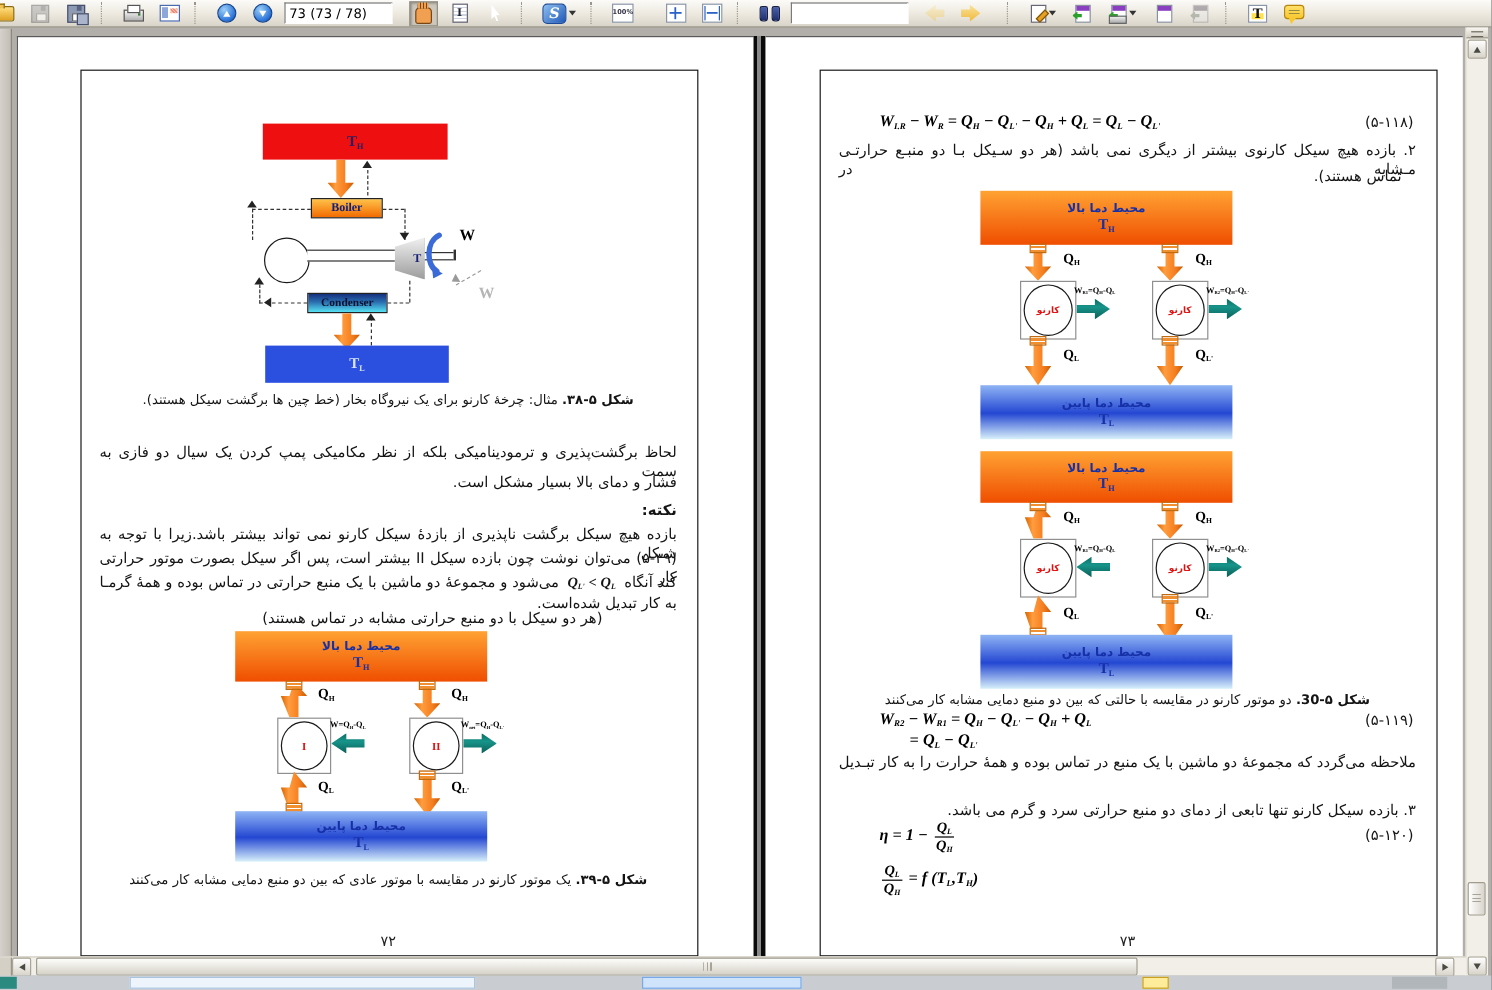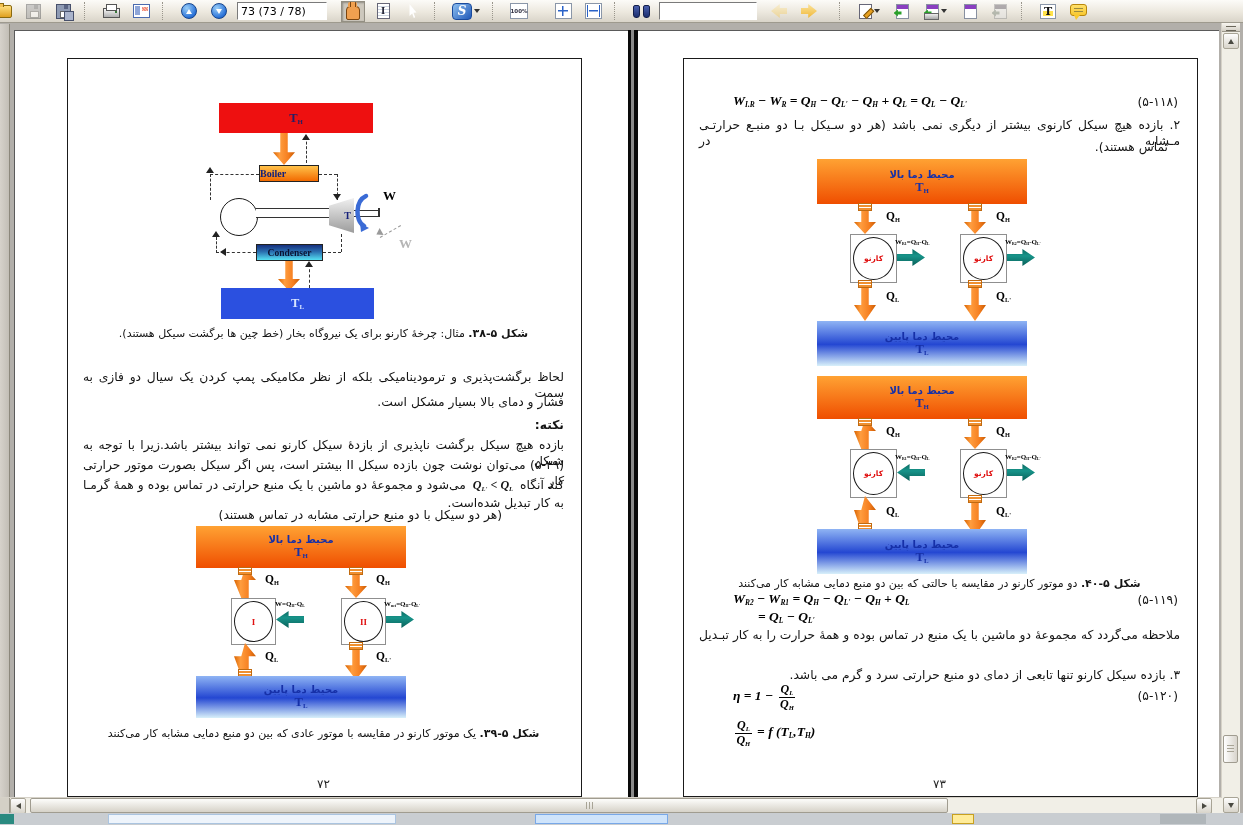--- a/index.html
+++ b/index.html
@@ -71,21 +71,21 @@
   
   .figure{position:absolute}
   .resv{position:absolute;display:flex;flex-direction:column;align-items:center;justify-content:center;text-align:center}
   .fa-label{font:700 10px "DejaVu Sans",sans-serif;color:var(--label-blue)}
   .t-big{font:700 12.5px "Liberation Serif",serif;color:var(--label-blue)}
   .t-big sub,.qlbl sub,.wlbl sub,.eqline sub,.mathseg sub{font-size:.55em;line-height:0;vertical-align:-0.3em}
   .b-th{background:var(--hot-red)}  .th-lab{color:#241f66}
   .b-tl{background:var(--cold-blue)} .tl-lab{color:#d8e4ff}
   .hotgrad{background:linear-gradient(180deg,var(--hot-grad-top),var(--hot-grad-bot))}
   .coldgrad{background:linear-gradient(180deg,var(--cold-grad-top) 0%,var(--cold-grad-mid) 52%,var(--cold-grad-bot) 100%)}
-  .b-boiler{position:absolute;background:linear-gradient(180deg,var(--boiler-top),var(--boiler-bot));border:1px solid #222;display:flex;align-items:center;font:700 10px "Liberation Serif",serif;color:#14217a;box-sizing:border-box}
+  .b-boiler{position:absolute;background:linear-gradient(180deg,var(--boiler-top),var(--boiler-bot));border:1px solid #222;display:flex;align-items:center;justify-content:center;font:700 10px "Liberation Serif",serif;color:#14217a;box-sizing:border-box}
   .b-cond{position:absolute;background:linear-gradient(180deg,var(--cond-top) 0%,#2a6fb0 45%,var(--cond-bot) 100%);border:1px solid #222;display:flex;align-items:center;justify-content:center;font:700 9.5px "Liberation Serif",serif;color:#0a1030;box-sizing:border-box}
   .bar{position:absolute}
   .bar.v{width:22px;background:linear-gradient(90deg,#d86300,#ff9d3f 30%,#f57e1f 70%,#c85a00)}
   .bar.v.down{clip-path:polygon(33% 0,67% 0,67% 60%,100% 60%,50% 100%,0 60%,33% 60%)}
   .bar.v.up{clip-path:polygon(50% 0,100% 40%,67% 40%,67% 100%,33% 100%,0 40%,33% 40%)}
   .bar.h{height:17px;width:28px;background:linear-gradient(180deg,#0c6b62,#17948a 40%,#0a5f58)}
   .bar.h.right{clip-path:polygon(0 30%,55% 30%,55% 0,100% 50%,55% 100%,55% 70%,0 70%)}
   .bar.h.left{clip-path:polygon(100% 30%,45% 30%,45% 0,0 50%,45% 100%,45% 70%,100% 70%)}
   .collar{position:absolute;width:12px;height:6px;background:repeating-linear-gradient(180deg,#ffffff 0 1px,#f09030 1px 3px);outline:1px solid #c06a10}
   .qlbl{position:absolute;font:700 11.5px "Liberation Serif",serif;color:#000;white-space:nowrap}
@@ -442,21 +442,21 @@
         <span class="wlbl" style="left:190px;top:79px"><span>W<sub>R2</sub></span><span>=Q<sub>H</sub></span><span>-Q<sub>L'</sub></span></span>
         <div class="bar v down" style="left:149px;top:122px;height:40px"></div>
         <div class="collar" style="left:154px;top:122px"></div>
         <span class="qlbl" style="left:181px;top:131px"><span>Q<sub>L'</sub></span></span>
         <div class="resv coldgrad" style="left:2px;top:155px;width:210px;height:45px">
           <span class="fa-label">محیط دما پایین</span>
           <span class="t-big"><span>T<sub>L</sub></span></span>
         </div>
       </div>
 
-      <div class="cap" style="top:546px"><span class="bold">شکل ۵-۴۰.</span><span> دو موتور کارنو در مقایسه با  حالتی که بین دو منبع دمایی مشابه کار می‌کنند</span></div>
+      <div class="cap" style="top:546px"><span class="bold">شکل ۵-30.</span><span> دو موتور کارنو در مقایسه با  حالتی که بین دو منبع دمایی مشابه کار می‌کنند</span></div>
 
       <div class="eqline" style="left:95px;top:560px"><span>W<sub>R2</sub></span><span> − W<sub>R1</sub></span><span> = Q<sub>H</sub></span><span> − Q<sub>L'</sub></span><span> − Q<sub>H</sub></span><span> + Q<sub>L</sub></span></div>
       <div class="eqnum" style="left:460px;top:562px;width:80px">(۵-۱۱۹)</div>
       <div class="eqline" style="left:120px;top:578px"><span>= Q<sub>L</sub></span><span> − Q<sub>L'</sub></span></div>
       <div class="bl" style="top:596px">ملاحظه می‌گردد که مجموعهٔ دو ماشین با یک منبع در تماس بوده و همهٔ حرارت را به کار تبـدیل</div>
       <div class="bl end" style="top:636px">۳. بازده سیکل کارنو تنها تابعی از دمای دو منبع حرارتی سرد و گرم می باشد.</div>
       <div class="eqline" style="left:95px;top:652px"><span>η = 1 − </span><span class="frac"><span class="fn"><span>Q<sub>L</sub></span></span><span class="fd"><span>Q<sub>H</sub></span></span></span></div>
       <div class="eqnum" style="left:460px;top:658px;width:80px">(۵-۱۲۰)</div>
       <div class="eqline" style="left:95px;top:688px"><span class="frac"><span class="fn"><span>Q<sub>L</sub></span></span><span class="fd"><span>Q<sub>H</sub></span></span></span><span> = f (T<sub>L</sub></span><span>,T<sub>H</sub></span><span>)</span></div>
       <div class="pnum" style="left:45px;top:746px;width:513px">۷۳</div>

